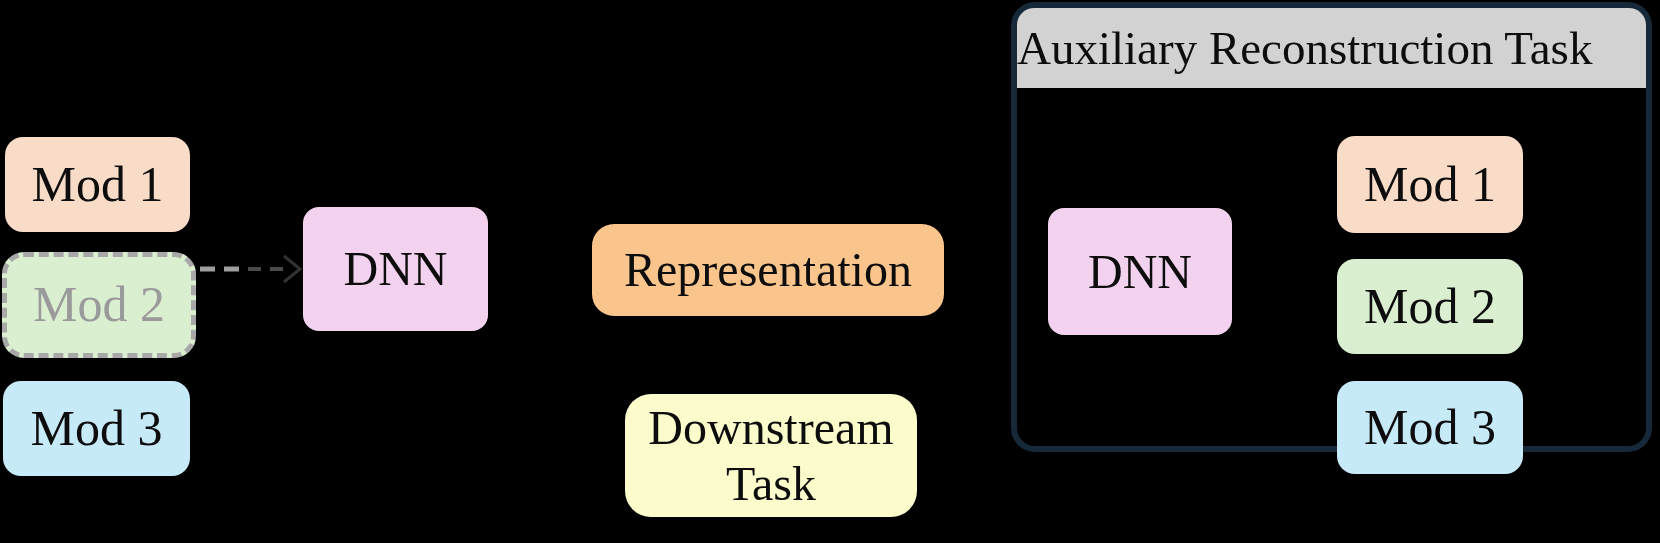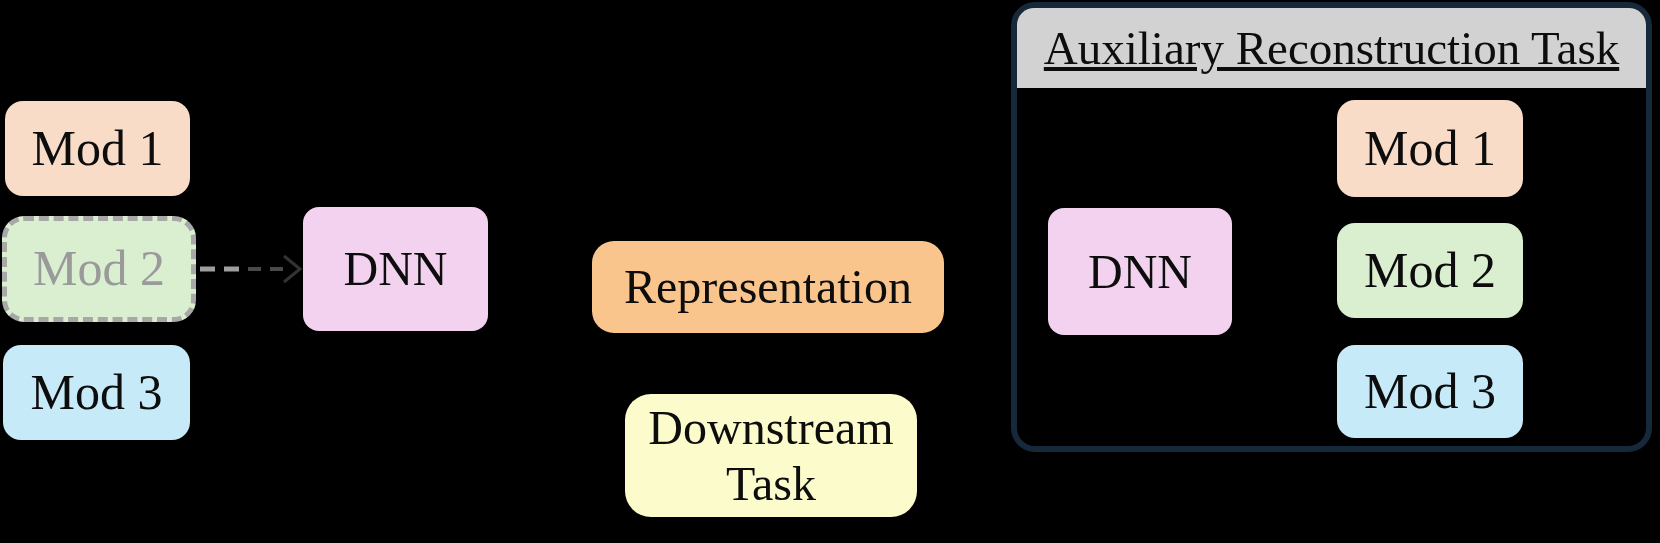--- a/index.html
+++ b/index.html
@@ -15,52 +15,51 @@
     position:absolute;
     display:flex;align-items:center;justify-content:center;
     color:#0d0d0d;
     font-size:50px;
     line-height:1.15;
     text-align:center;
     box-sizing:border-box;
     border-radius:16px;
   }
   
-  .mod{border-radius:18px;}
+  .mod{border-radius:18px;margin-top:36px;}
   .mod1-l{left:5px;top:101px;width:185px;height:95px;background:#F8DCC8;}
   .mod2-l{
     left:2px;top:216px;width:194px;height:106px;
     background:#DAEFD0;
     border:5px dashed #A8A8A8;
     border-radius:22px;
     color:#9A9A9A;
   }
   .mod3-l{left:3px;top:345px;width:187px;height:95px;background:#C7EAF8;}
   
   .dnn-l{left:303px;top:207px;width:185px;height:124px;background:#F2D2EE;font-size:48px;}
   
-  .rep{left:592px;top:224px;width:352px;height:92px;background:#FAC58D;border-radius:22px;font-size:48px;margin-top:17px;}
+  .rep{left:592px;top:224px;width:352px;height:92px;background:#FAC58D;border-radius:22px;font-size:48px;}
   
   .down{left:625px;top:394px;width:292px;height:123px;background:#FBFBCB;border-radius:26px;font-size:48px;padding:0 28px;}
   
   .aux{
     position:absolute;left:1011px;top:2px;width:641px;height:450px;
     border:6px solid #16293A;
     border-radius:24px;
     box-sizing:border-box;
     background:transparent;
   }
   .aux-header{
     position:absolute;left:0;top:0;right:0;height:80px;
     background:#D2D2D2;
     border-radius:17px 17px 0 0;
-    display:flex;align-items:center;justify-content:center;
+    display:flex;align-items:center;
     font-size:47px;color:#0d0d0d;
     white-space:nowrap;
-    text-decoration:underline;
   }
   .dnn-r{left:1048px;top:208px;width:184px;height:127px;background:#F2D2EE;font-size:48px;}
   .mod1-r{left:1337px;top:100px;width:186px;height:97px;background:#F8DCC8;}
   .mod2-r{left:1337px;top:223px;width:186px;height:95px;background:#DAEFD0;}
   .mod3-r{left:1337px;top:345px;width:186px;height:93px;background:#C7EAF8;}
   
   .arrow-wrap{position:absolute;left:196px;top:251px;width:110px;height:36px;}
 </style>
 </head>
 <body>

